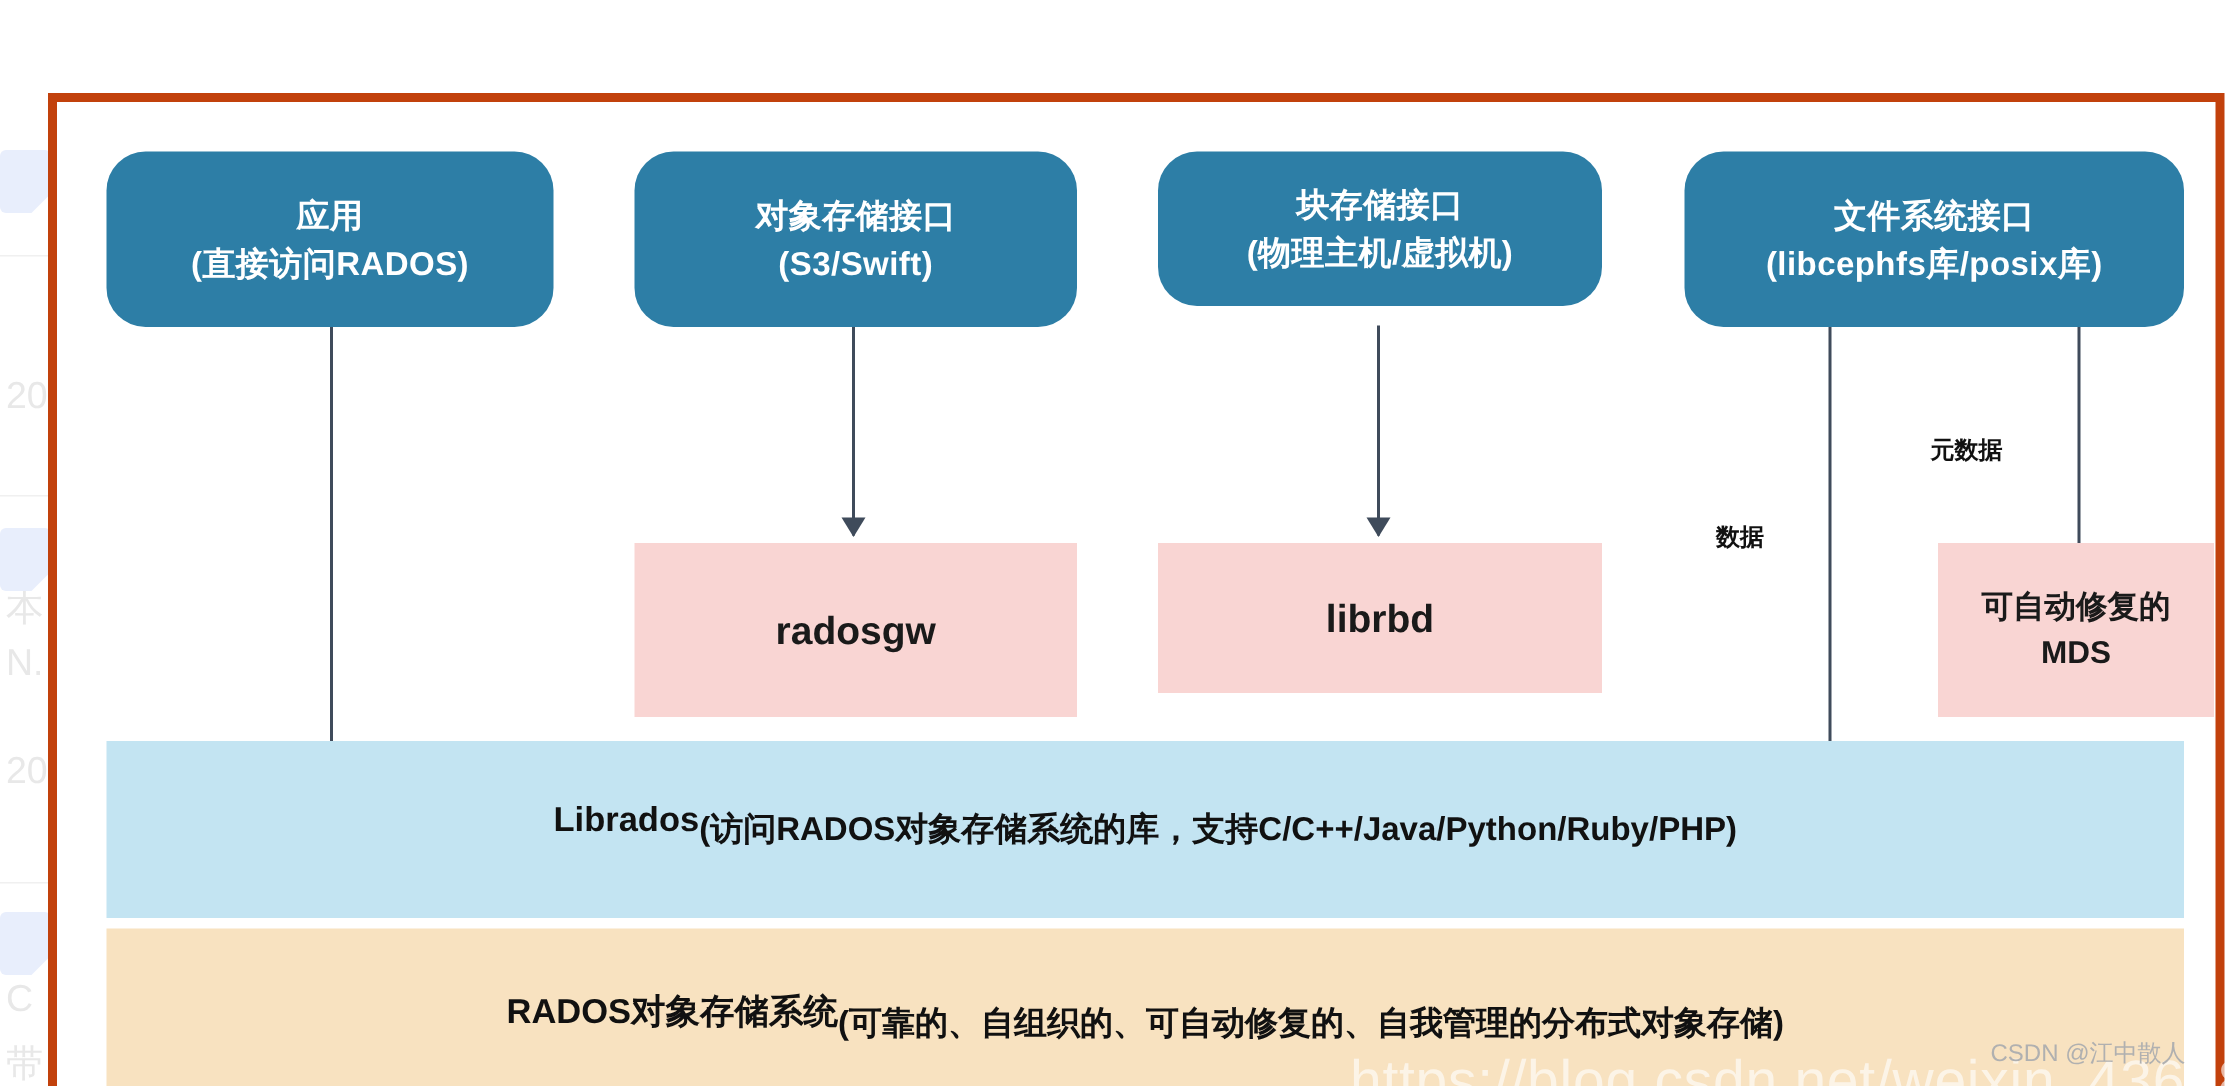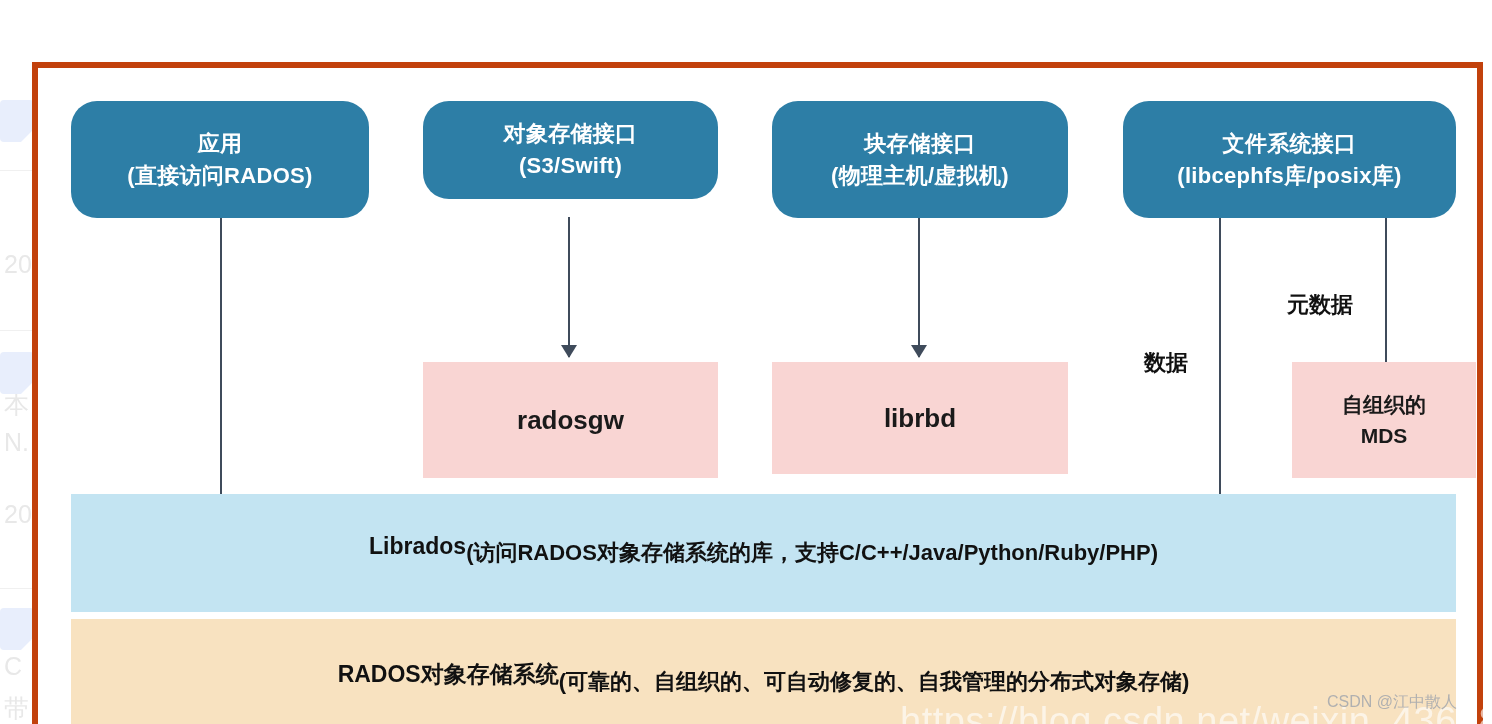--- a/index.html
+++ b/index.html
@@ -134,21 +134,21 @@
     bottom: -1px;
     transform: translateX(-50%);
     width: 0; height: 0;
     border-left: 8px solid transparent;
     border-right: 8px solid transparent;
     border-top: 13px solid #3f4b5b;
   }
 
   .arrow-label {
     position: absolute;
-    font-size: 22px;
+    font-size: 16px;
     font-weight: bold;
     color: #111111;
     white-space: nowrap;
   }
 
   
   .wm-url {
     position: absolute;
     font-size: 38px;
     color: rgba(255,255,255,0.62);
@@ -196,48 +196,48 @@
 
     <div class="arrow" style="left:1181px; top:149px; height:290px;"></div>
 
     <div class="arrow" style="left:1347px; top:149px; height:170px;"></div>
 
     <div class="iface" style="left:33px; top:33px; width:298px; height:117px;">
       <span class="l1">应用</span>
       <span class="l2">(直接访问RADOS)</span>
     </div>
 
-    <div class="iface" style="left:385px; top:33px; width:295px; height:98px;">
+    <div class="iface" style="left:385px; top:33px; width:295px; height:117px;">
       <span class="l1">对象存储接口</span>
       <span class="l2">(S3/Swift)</span>
     </div>
 
-    <div class="iface" style="left:734px; top:33px; width:296px; height:117px;">
+    <div class="iface" style="left:734px; top:33px; width:296px; height:103px;">
       <span class="l1">块存储接口</span>
       <span class="l2">(物理主机/虚拟机)</span>
     </div>
 
     <div class="iface" style="left:1085px; top:33px; width:333px; height:117px;">
       <span class="l1">文件系统接口</span>
       <span class="l2">(libcephfs库/posix库)</span>
     </div>
 
     <div class="arrow-label" style="left:1106px; top:280px;">数据</div>
     <div class="arrow-label" style="left:1249px; top:222px;">元数据</div>
 
     <div class="svc" style="left:385px; top:294px; width:295px; height:116px;align-items:center;">
       <span>radosgw</span>
     </div>
 
-    <div class="svc" style="left:734px; top:294px; width:296px; height:112px;">
+    <div class="svc" style="left:734px; top:294px; width:296px; height:100px;">
       <span>librbd</span>
     </div>
 
     <div class="svc small" style="left:1254px; top:294px; width:184px; height:116px;">
-      <span>自组织的</span>
+      <span>可自动修复的</span>
       <span>MDS</span>
     </div>
 
     <div class="band band-librados" style="left:33px; top:426px; width:1385px; height:118px;">
       <span class="title">Librados</span>
       <span class="sub">(访问RADOS对象存储系统的库，支持C/C++/Java/Python/Ruby/PHP)</span>
     </div>
 
     <div class="band band-rados" style="left:33px; top:551px; width:1385px; height:125px;align-items:center;">
       <span class="title">RADOS对象存储系统</span>

